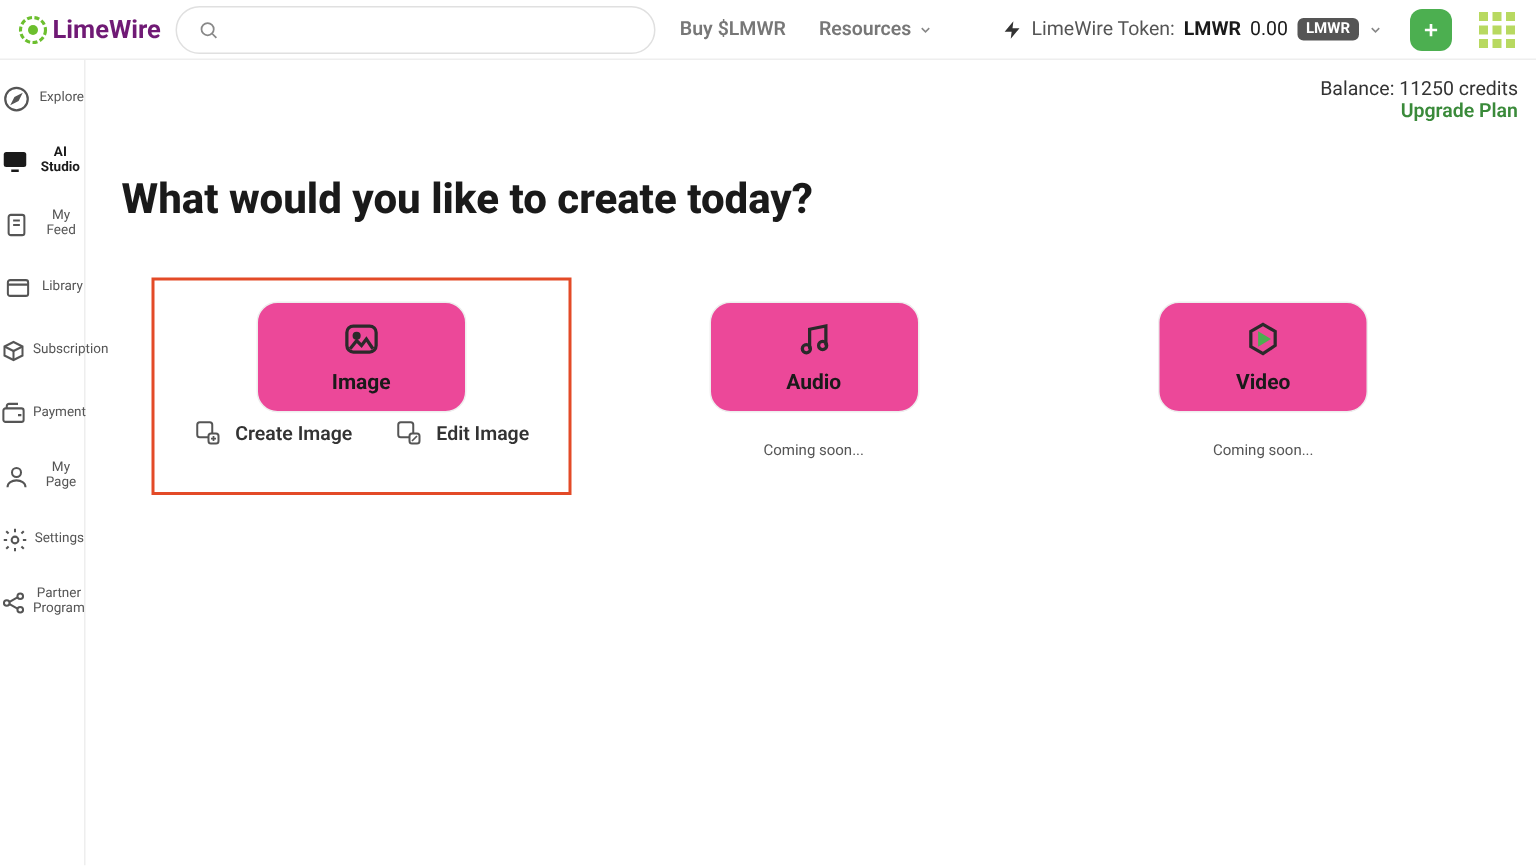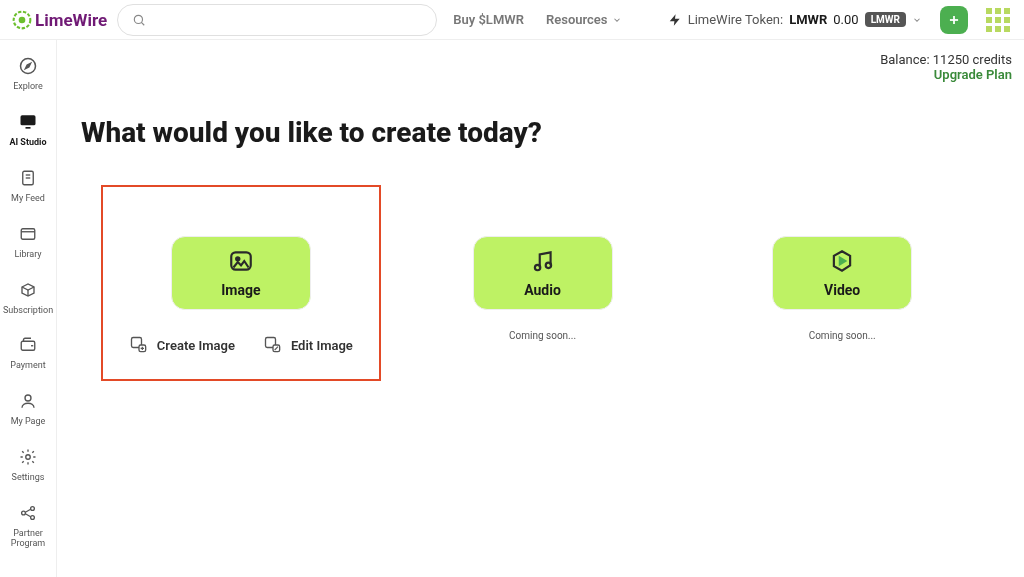--- a/index.html
+++ b/index.html
@@ -22,43 +22,43 @@
     .token-val { font-weight: 400; }
     .token-badge { background: #555; color: #fff; font-size: 10px; font-weight: 700; padding: 2px 6px; border-radius: 4px; }
     .add-btn { width: 28px; height: 28px; background: #4caf50; border-radius: 8px; display: flex; align-items: center; justify-content: center; cursor: pointer; margin-left: 8px; }
     .avatar { width: 28px; height: 28px; border-radius: 6px; display: flex; align-items: center; justify-content: center; cursor: pointer; margin-left: 6px; }
     
     
     .layout { display: flex; height: calc(100vh - 40px); }
     
     
     .sidebar { width: 57px; border-right: 1px solid #eee; display: flex; flex-direction: column; align-items: center; padding-top: 14px; gap: 18px; }
-    .sidebar-item { display: flex; flex-direction: column; align-items: center; gap: 4px; cursor: pointer; width: 100%; }
+    .sidebar-item { display: flex; flex-direction: row; align-items: center; gap: 4px; cursor: pointer; width: 100%; }
     .sidebar-item .icon-wrap { width: 24px; height: 24px; display: flex; align-items: center; justify-content: center; }
     .sidebar-item .label { font-size: 9px; color: #555; text-align: center; line-height: 1.1; }
     .sidebar-item.active .label { color: #1a1a1a; font-weight: 700; }
     
     
     .main { flex: 1; position: relative; padding: 16px 24px; }
     .balance-row { position: absolute; top: 12px; right: 12px; text-align: right; font-size: 13px; }
     .balance-text { color: #333; }
     .upgrade-link { color: #3a8a3a; font-weight: 600; cursor: pointer; display: block; }
     
     .page-title { font-size: 28px; font-weight: 800; margin-top: 60px; margin-bottom: 36px; }
     
     .cards-row { display: flex; justify-content: space-between; gap: 24px; padding: 0 20px; }
     .card-container { flex: 1; display: flex; flex-direction: column; align-items: center; }
     .card-container.highlighted { border: 2px solid #e34a27; padding: 14px 12px 24px; }
     .card-container:not(.highlighted) { padding: 16px 12px 24px; }
     
-    .card { background: #bef264; border: 1px solid #eee; border-radius: 14px; width: 140px; height: 74px; display: flex; flex-direction: column; align-items: center; justify-content: center; gap: 8px; cursor: pointer; margin-top: 35px; }
+    .card { background: #ec4899; border: 1px solid #eee; border-radius: 14px; width: 140px; height: 74px; display: flex; flex-direction: column; align-items: center; justify-content: center; gap: 8px; cursor: pointer; }
     .card-icon { width: 26px; height: 26px; display: flex; align-items: center; justify-content: center; }
     .card-label { font-size: 14px; font-weight: 700; }
     
-    .sub-actions { display: flex; gap: 28px; margin-top: 25px; }
+    .sub-actions { display: flex; gap: 28px; margin-top: 4px; }
     .sub-action { display: flex; align-items: center; gap: 8px; font-size: 13px; font-weight: 600; color: #333; cursor: pointer; }
     .sub-action .sub-icon { width: 20px; height: 20px; display: flex; align-items: center; justify-content: center; }
     
     .coming-soon { margin-top: 20px; font-size: 10px; color: #555; }
     
     svg { display: block; }
   </style>
 </head>
 <body>
 

